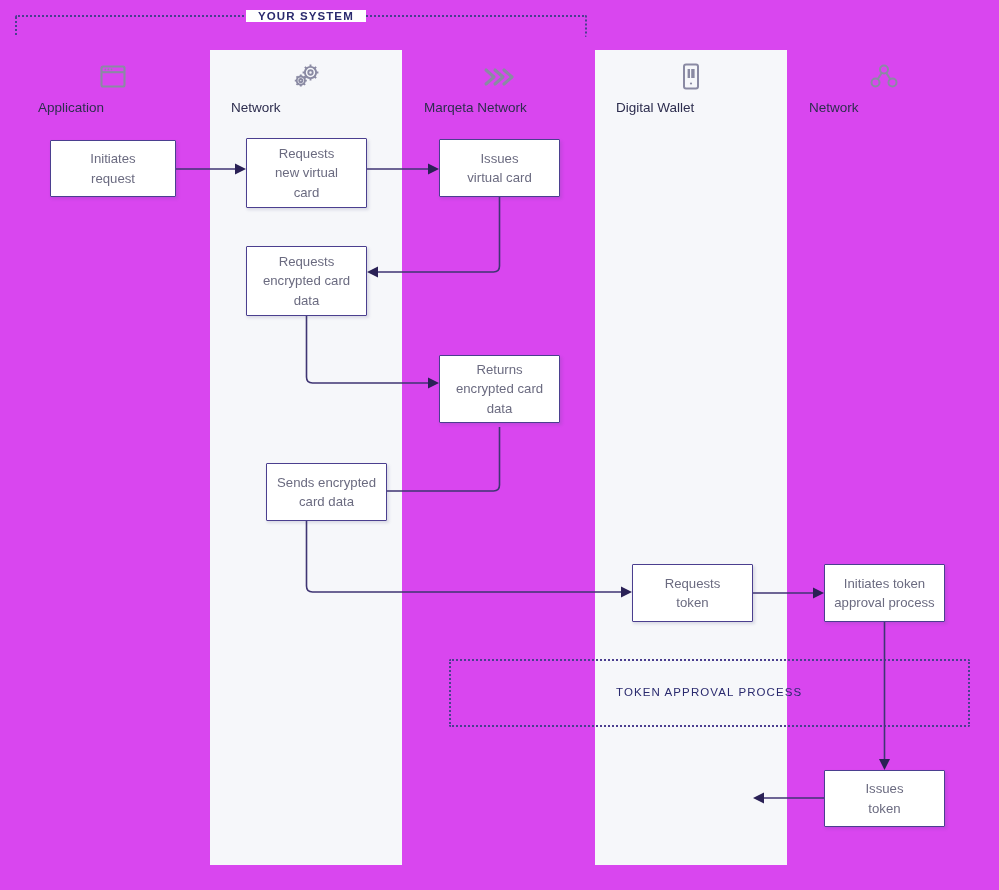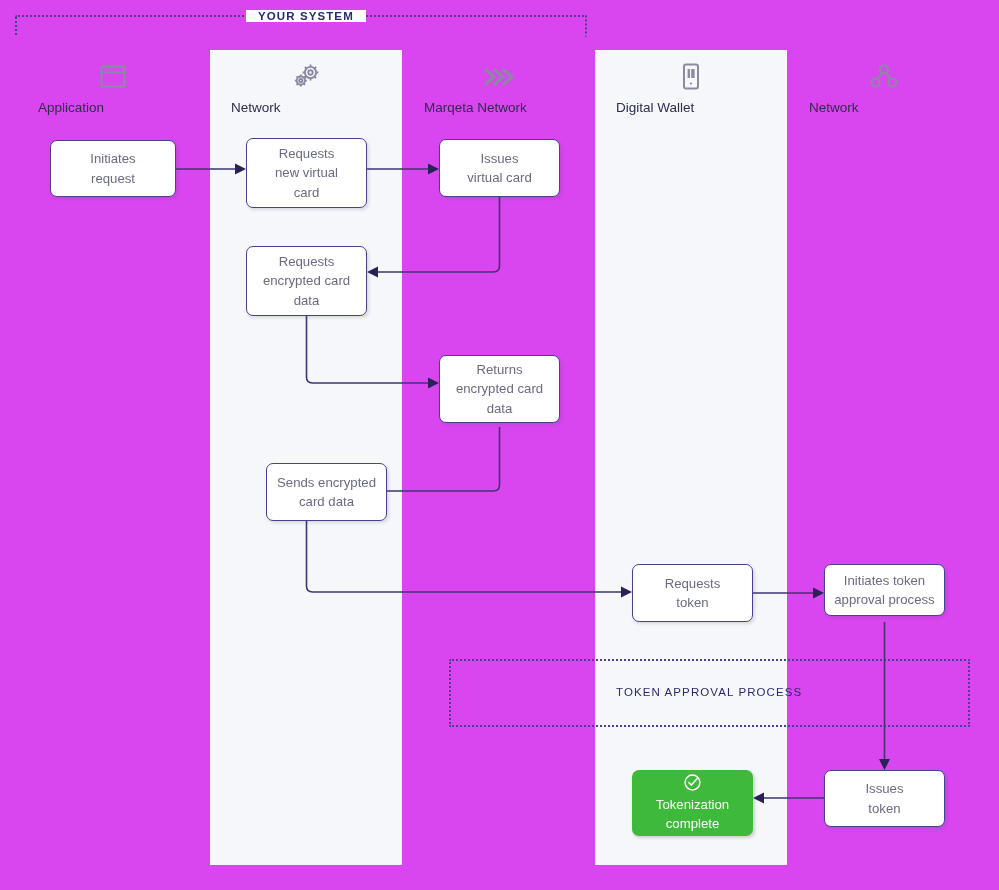--- a/index.html
+++ b/index.html
@@ -30,39 +30,39 @@
   .col-head .lbl{margin-top:6px;font-size:13.5px;color:#2d2d4e;}
   #head-application{left:38px;top:60px;}
   #head-backend{left:231px;top:60px;}
   #head-marqeta{left:424px;top:60px;}
   #head-wallet{left:616px;top:60px;}
   #head-network{left:809px;top:60px;}
 
   
   .node{
     position:absolute;box-sizing:border-box;
-    border:1.4px solid #4b3f8f;border-radius:7px;background:#ffffff;
+    border:1.4px solid #4b3f8f;border-radius:1px;background:#ffffff;
     box-shadow:1.5px 2px 3px rgba(80,80,130,.17);
     display:flex;align-items:center;justify-content:center;text-align:center;
     font-size:13.2px;line-height:1.45;color:#6b6b80;padding:4px 8px;
   }
   .node.green{
     background:#3fb93c;border:none;color:#ffffff;box-shadow:1.5px 2px 3px rgba(60,120,60,.25);
     flex-direction:column;
   }
   .node.green .chk{margin-bottom:1px;line-height:1;}
 
   #n-initiates-request{left:50px;top:140px;width:126px;height:57px;}
   #n-requests-new-card{left:246px;top:138px;width:121px;height:70px;}
   #n-issues-virtual-card{left:439px;top:139px;width:121px;height:58px;}
   #n-requests-enc-data{left:246px;top:246px;width:121px;height:70px;}
   #n-returns-enc-data{left:439px;top:355px;width:121px;height:68px;}
   #n-sends-enc-data{left:246px;top:463px;width:121px;height:58px;margin-left:20px;}
   #n-requests-token{left:632px;top:564px;width:121px;height:58px;}
-  #n-initiates-token-approval{left:824px;top:564px;width:121px;height:52px;}
+  #n-initiates-token-approval{left:824px;top:564px;width:121px;height:58px;}
   #n-issues-token{left:824px;top:770px;width:121px;height:57px;}
   #n-tokenization-complete{left:632px;top:770px;width:121px;height:66px;font-size:13.2px;}
 
   
   #wires{position:absolute;left:0;top:0;width:999px;height:890px;pointer-events:none;}
   .wire{fill:none;stroke:#3f3573;stroke-width:1.6px;}
   .whead{fill:#2a2156;}
 </style>
 </head>
 <body>
@@ -198,23 +198,14 @@
   <div class="node" id="n-initiates-request">Initiates<br>request</div>
   <div class="node" id="n-requests-new-card">Requests<br>new virtual<br>card</div>
   <div class="node" id="n-issues-virtual-card">Issues<br>virtual card</div>
   <div class="node" id="n-requests-enc-data">Requests<br>encrypted card<br>data</div>
   <div class="node" id="n-returns-enc-data">Returns<br>encrypted card<br>data</div>
   <div class="node" id="n-sends-enc-data">Sends encrypted<br>card data</div>
   <div class="node" id="n-requests-token">Requests<br>token</div>
   <div class="node" id="n-initiates-token-approval">Initiates token<br>approval process</div>
   <div class="node" id="n-issues-token">Issues<br>token</div>
 
-  <div class="node green" id="n-tokenization-complete">
-    <span class="chk">
-      <svg width="19" height="19" viewBox="0 0 19 19">
-        <circle cx="9.5" cy="9.5" r="7.4" fill="none" stroke="#ffffff" stroke-width="1.5"></circle>
-        <path d="M5.9 9.6 L8.4 12.1 L14.2 5.6" fill="none" stroke="#ffffff" stroke-width="1.5" stroke-linecap="round" stroke-linejoin="round"></path>
-      </svg>
-    </span>
-    <span>Tokenization<br>complete</span>
-  </div>
 
 </div>
 
 </body></html>

